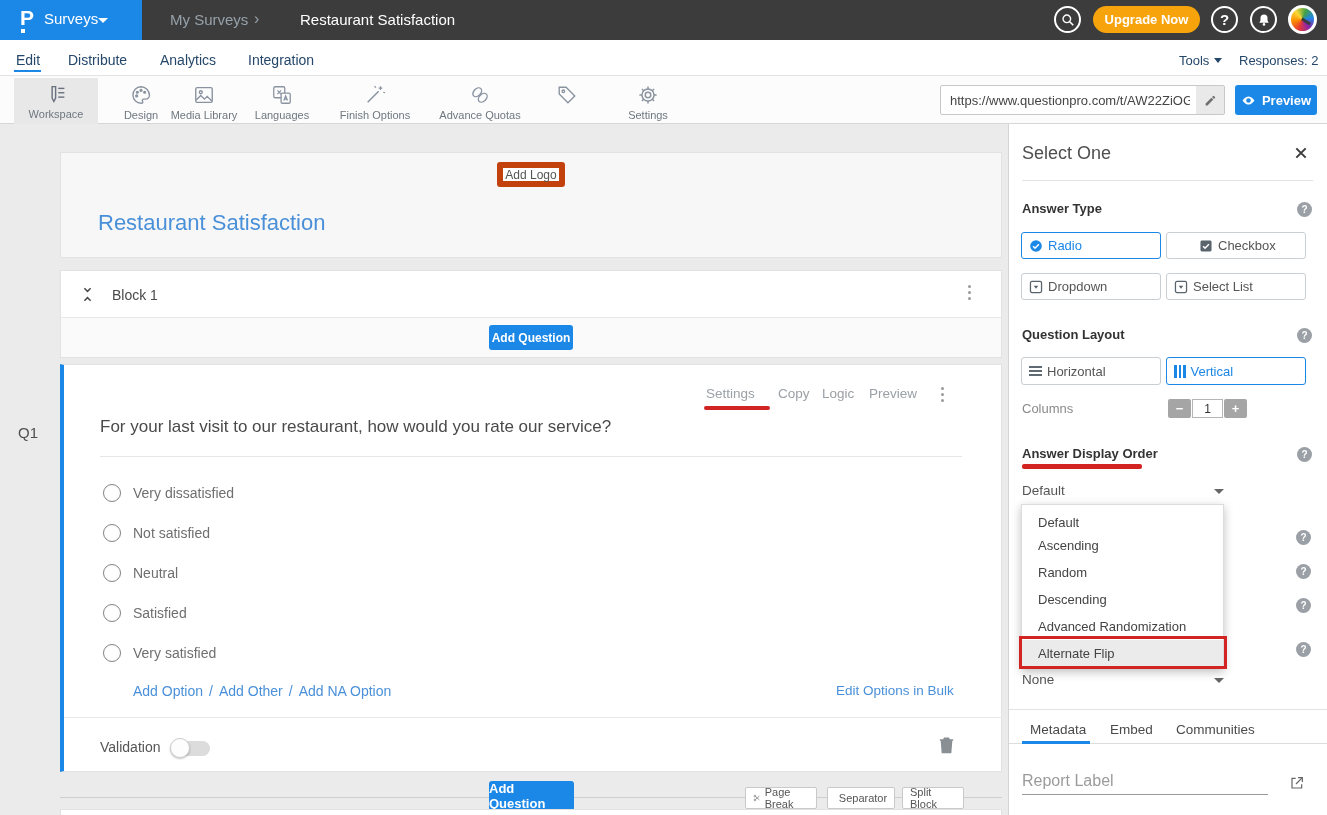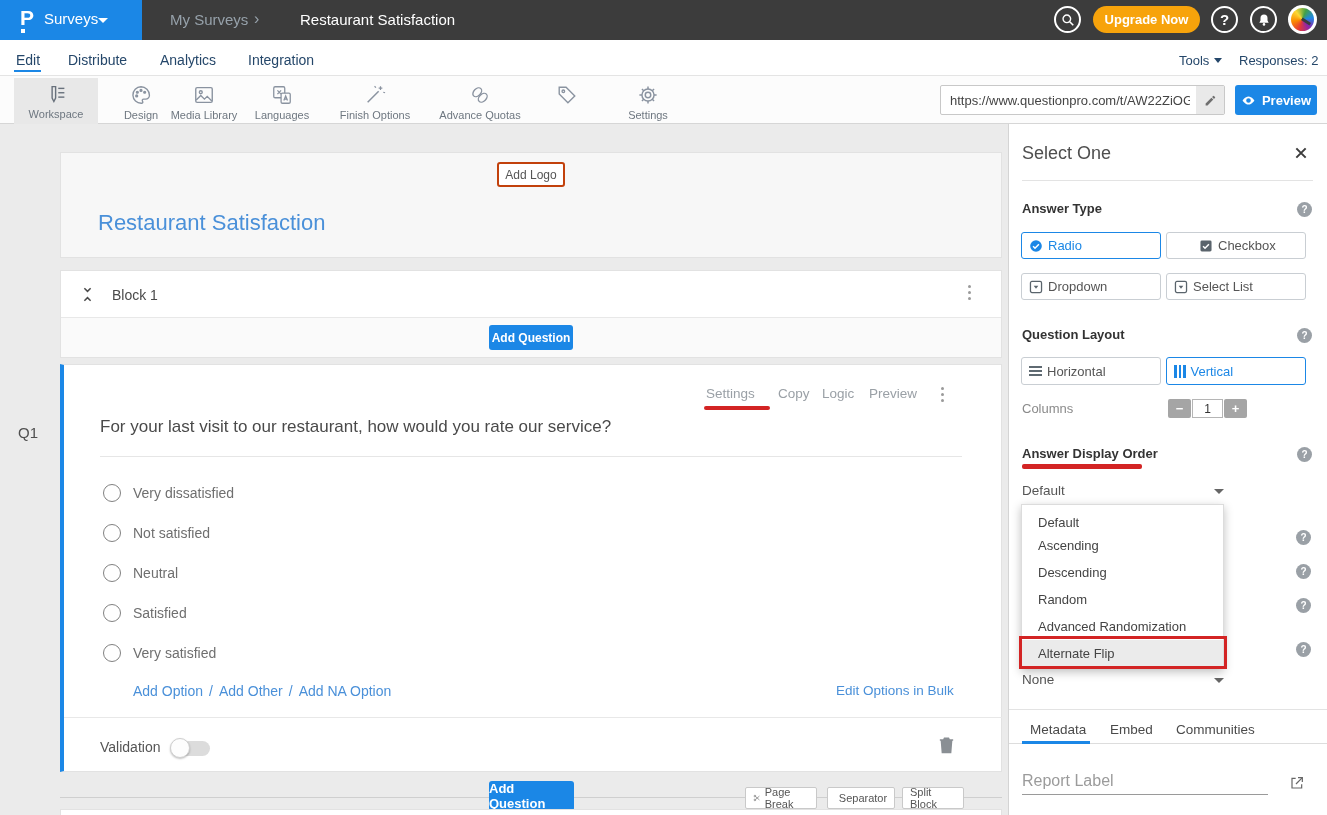--- a/index.html
+++ b/index.html
@@ -193,21 +193,21 @@
   <div class="abs preview-btn" style="left:1235px;top:85px;">
     <svg width="15" height="15" viewBox="0 0 24 24" fill="#fff">
         <path d="M12 5.5C6.5 5.5 2.5 12 2.5 12s4 6.5 9.5 6.5 9.5-6.5 9.5-6.5-4-6.5-9.5-6.5zm0 10.2a3.7 3.7 0 1 1 0-7.4 3.7 3.7 0 0 1 0 7.4z"></path>
       </svg>
     <span>Preview</span>
   </div>
 
   <span class="abs" style="left:18px;top:424px;font-size:15px;color:#4f4f4f;">Q1</span>
 
   <div class="abs card" style="left:60px;top:152px;width:942px;height:106px;background:#f7f7f7;"></div>
-  <div class="abs" style="left:497px;top:162px;width:68px;height:25px;background:#fff;border:2px solid #c2410c;border-radius:3px;font-size:12px;color:#555;display:flex;align-items:center;justify-content:center;">Add Logo</div>
+  <div class="abs" style="left:497px;top:162px;width:68px;height:25px;background:#fff;border:6px solid #c2410c;border-radius:3px;font-size:12px;color:#555;display:flex;align-items:center;justify-content:center;">Add Logo</div>
   <span class="abs" style="left:98px;top:210px;font-size:22px;color:#4a90d9;">Restaurant Satisfaction</span>
 
   <div class="abs card" style="left:60px;top:270px;width:942px;height:88px;"></div>
   <div class="abs" style="left:80px;top:286px;">
     <svg width="15" height="17" viewBox="0 0 24 26" fill="none" stroke="#4a4a4a" stroke-width="2.4">
         <path d="M7 3l5 5 5-5"></path>
         <path d="M7 23l5-5 5 5"></path>
       </svg>
   </div>
   <span class="abs" style="left:112px;top:287px;font-size:14px;color:#4a4a4a;">Block 1</span>
@@ -355,22 +355,22 @@
   <span class="abs sect-label" style="left:1022px;top:446px;">Answer Display Order</span>
   <div class="abs red" style="left:1022px;top:464px;width:120px;height:5px;border-radius:2px;"></div>
   <div class="abs help" style="left:1297px;top:447px;">?</div>
 
   <span class="abs sel-value" style="left:1022px;top:483px;">Default</span>
   <span class="abs caret-g" style="left:1214px;top:489px;"></span>
 
   <div class="abs menu">
     <div class="menu-item" style="padding-top:4px;">Default</div>
     <div class="menu-item">Ascending</div>
+    <div class="menu-item">Random</div>
     <div class="menu-item">Descending</div>
-    <div class="menu-item">Random</div>
     <div class="menu-item">Advanced Randomization</div>
     <div class="menu-item hl">Alternate Flip</div>
   </div>
   <div class="abs" style="left:1019px;top:636px;width:208px;height:33px;border:3px solid #d32424;z-index:6;"></div>
 
   <div class="abs help" style="left:1296px;top:530px;">?</div>
   <div class="abs help" style="left:1296px;top:564px;">?</div>
   <div class="abs help" style="left:1296px;top:598px;">?</div>
   <div class="abs help" style="left:1296px;top:642px;">?</div>
 

